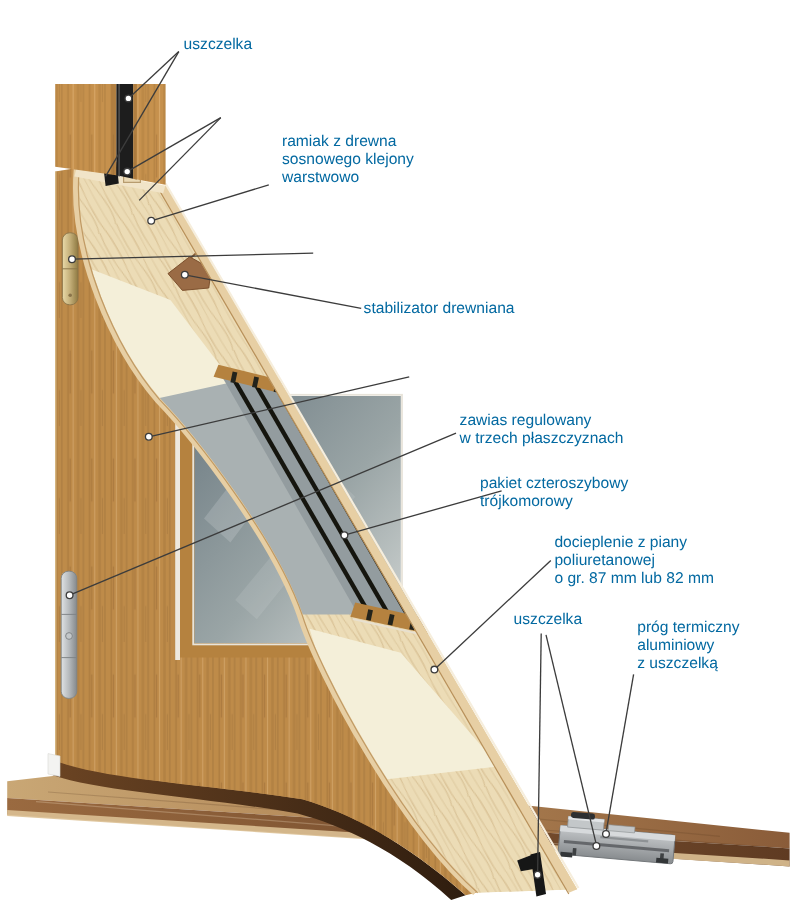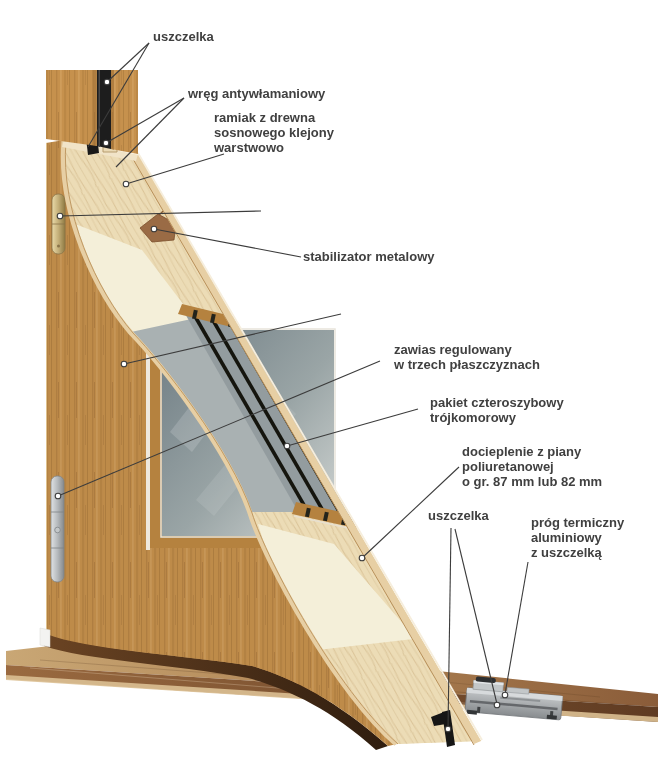--- a/index.html
+++ b/index.html
@@ -1,19 +1,19 @@
 <!DOCTYPE html>
 <html><head>
 <meta charset="utf-8">
 <style>
   html,body{margin:0;padding:0;background:#ffffff;}
   .stage{position:relative;width:668px;height:764px;background:#ffffff;overflow:hidden;
          font-family:"Liberation Sans",sans-serif;}
   .stage svg{position:absolute;left:0;top:0;}
-  .lbl{position:absolute;font-size:13px;line-height:15px;font-weight:700;color:#404040;
+  .lbl{position:absolute;font-size:13px;line-height:15px;font-weight:400;color:#0369a1;
        white-space:pre-line;letter-spacing:0;}
 </style>
 </head>
 <body>
 
 <div class="stage">
 
 <svg width="668" height="764" viewBox="0 0 668 764">
   <defs>
     <pattern id="oakP" width="18" height="90" patternUnits="userSpaceOnUse">
@@ -222,28 +222,27 @@
     <circle cx="58" cy="496" r="2.8"></circle>
     <circle cx="287" cy="446" r="2.8"></circle>
     <circle cx="362" cy="558" r="2.8"></circle>
     <circle cx="448" cy="729" r="2.8"></circle>
     <circle cx="497" cy="705" r="2.8"></circle>
     <circle cx="505" cy="695" r="2.8"></circle>
   </g>
 </svg>
 
 <div class="lbl" style="left:153px;top:29px">uszczelka</div>
-<div class="lbl" style="left:188px;top:86px">wręg antywłamaniowy</div>
-<div class="lbl" style="left:214px;top:110px">ramiak z drewna
+<div class="lbl" style="left:235px;top:110px">ramiak z drewna
 sosnowego klejony
 warstwowo</div>
-<div class="lbl" style="left:303px;top:249px">stabilizator metalowy</div>
-<div class="lbl" style="left:394px;top:342px">zawias regulowany
+<div class="lbl" style="left:303px;top:249px">stabilizator drewniana</div>
+<div class="lbl" style="left:383px;top:342px">zawias regulowany
 w trzech płaszczyznach</div>
-<div class="lbl" style="left:430px;top:395px">pakiet czteroszybowy
+<div class="lbl" style="left:400px;top:395px">pakiet czteroszybowy
 trójkomorowy</div>
 <div class="lbl" style="left:462px;top:444px">docieplenie z piany
 poliuretanowej
 o gr. 87 mm lub 82 mm</div>
 <div class="lbl" style="left:428px;top:508px">uszczelka</div>
 <div class="lbl" style="left:531px;top:515px">próg termiczny
 aluminiowy
 z uszczelką</div>
 
 </div>

